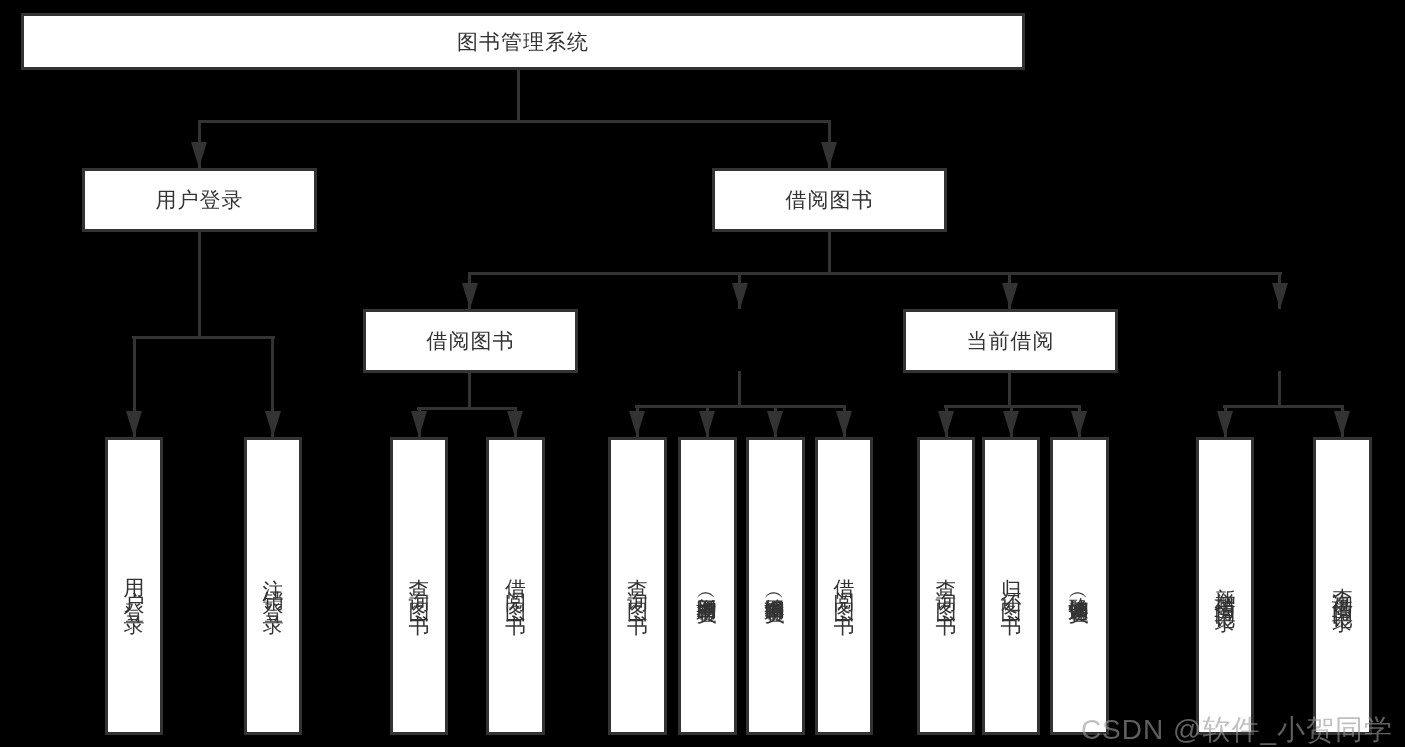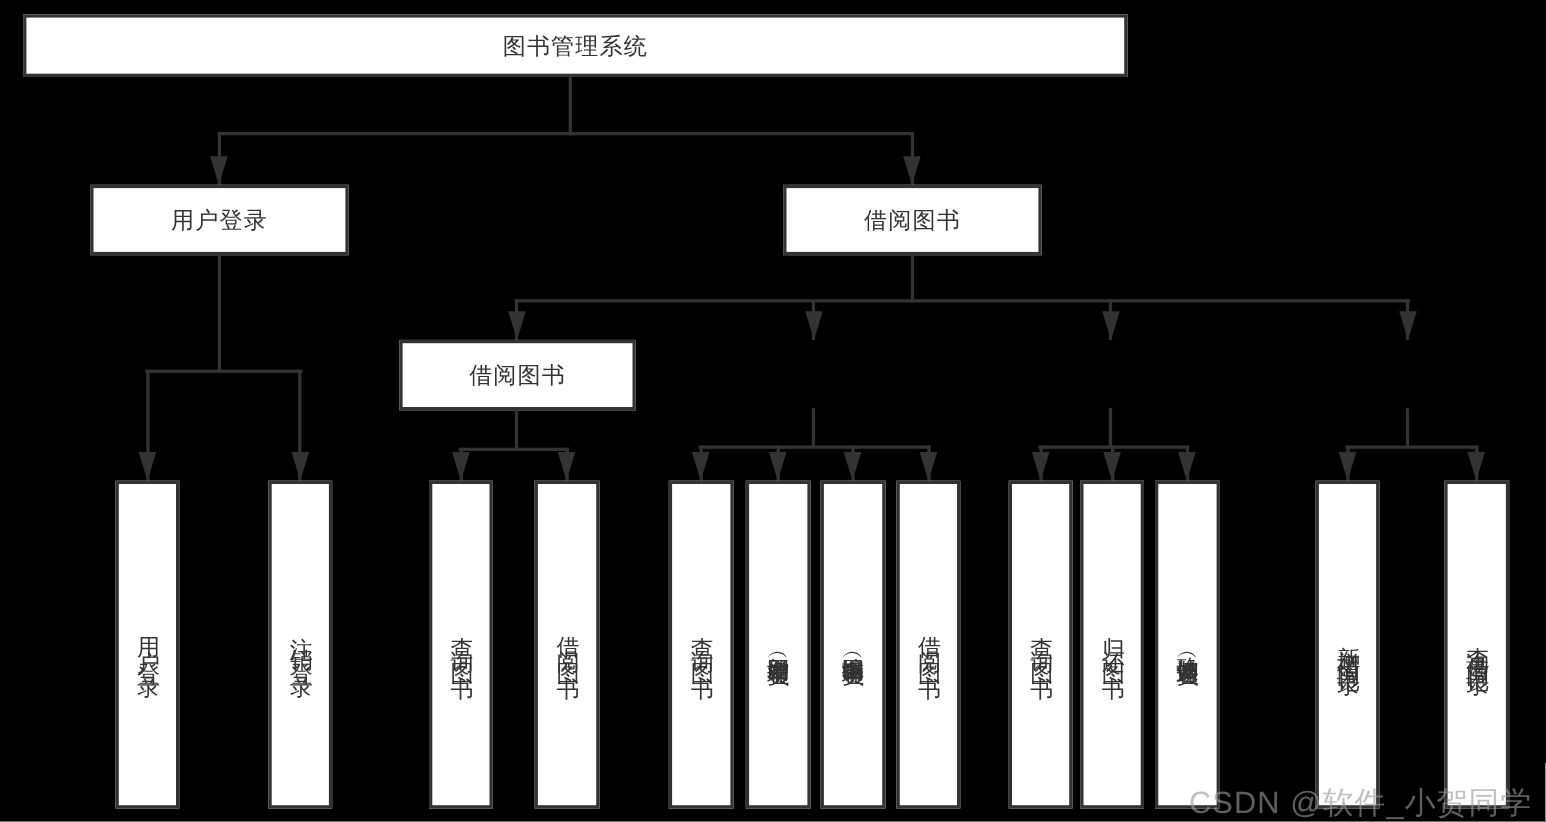--- a/index.html
+++ b/index.html
@@ -65,20 +65,23 @@
   <div class="arrow" style="left:462px;top:283px;"></div>
   <div class="vline" style="left:738px;top:272px;width:3px;height:37px;"></div>
   <div class="arrow" style="left:732px;top:283px;"></div>
   <div class="vline" style="left:1008px;top:272px;width:3px;height:37px;"></div>
   <div class="arrow" style="left:1002px;top:283px;"></div>
   <div class="vline" style="left:1278px;top:272px;width:3px;height:37px;"></div>
   <div class="arrow" style="left:1272px;top:283px;"></div>
 
   <div class="box" style="left:363px;top:309px;width:215px;height:64px;">
     <span>借阅图书</span>
+  </div>
+  <div class="box" style="left:903px;top:309px;width:215px;height:64px;">
+    <span>当前借阅</span>
   </div>
 
   <div class="vline" style="left:468px;top:371px;width:3px;height:38px;"></div>
   <div class="hline" style="left:417px;top:407px;width:100px;height:3px;"></div>
   <div class="vline" style="left:418px;top:407px;width:3px;height:30px;"></div>
   <div class="arrow" style="left:411px;top:411px;"></div>
   <div class="vline" style="left:514px;top:407px;width:3px;height:30px;"></div>
   <div class="arrow" style="left:507px;top:411px;"></div>
 
   <div class="vline" style="left:738px;top:371px;width:3px;height:36px;"></div>

